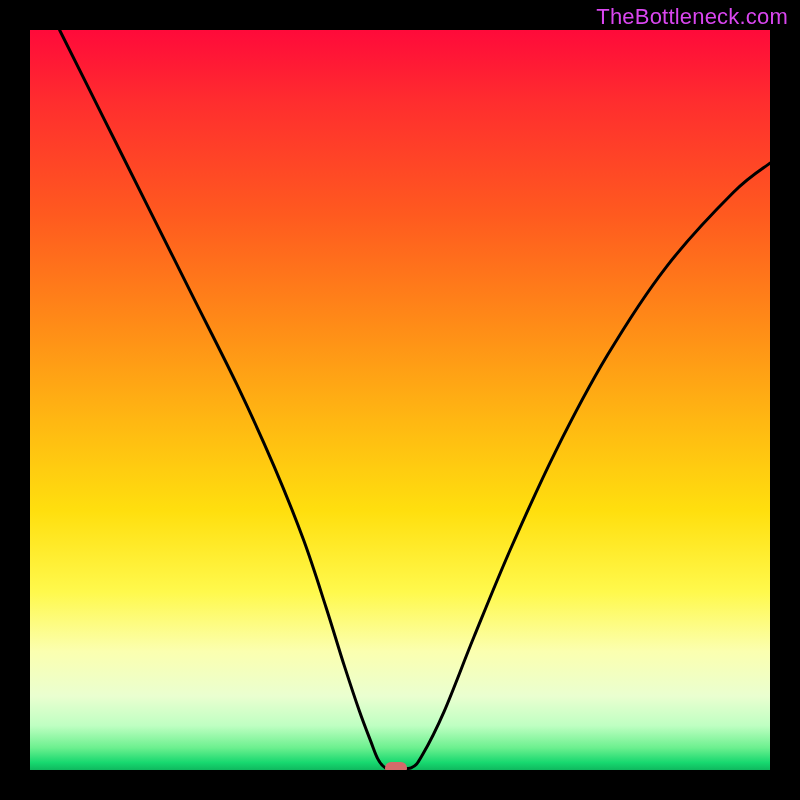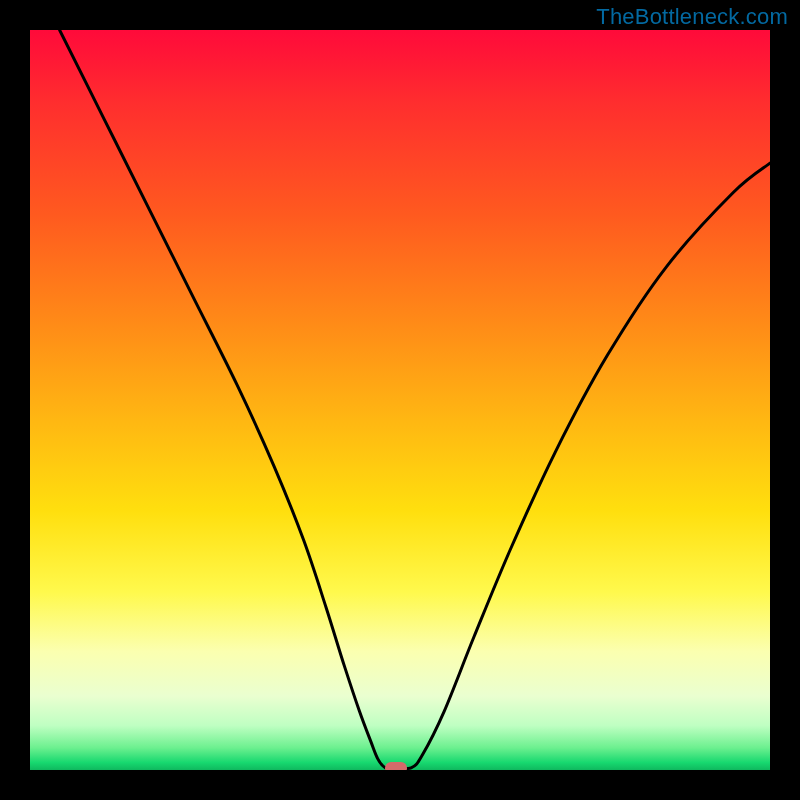--- a/index.html
+++ b/index.html
@@ -59,21 +59,21 @@
     width: 22px;
     height: 12px;
     background: #d46a6a;
     border-radius: 6px;
     transform: translate(-50%, -50%);
   }
   .watermark {
     position: absolute;
     top: 4px;
     right: 12px;
-    color: #0369a1;
+    color: #d946ef;
     font-size: 22px;
     font-weight: 500;
     letter-spacing: 0.2px;
     user-select: none;
   }
 </style>
 </head>
 <body>
 
 <div class="frame">

